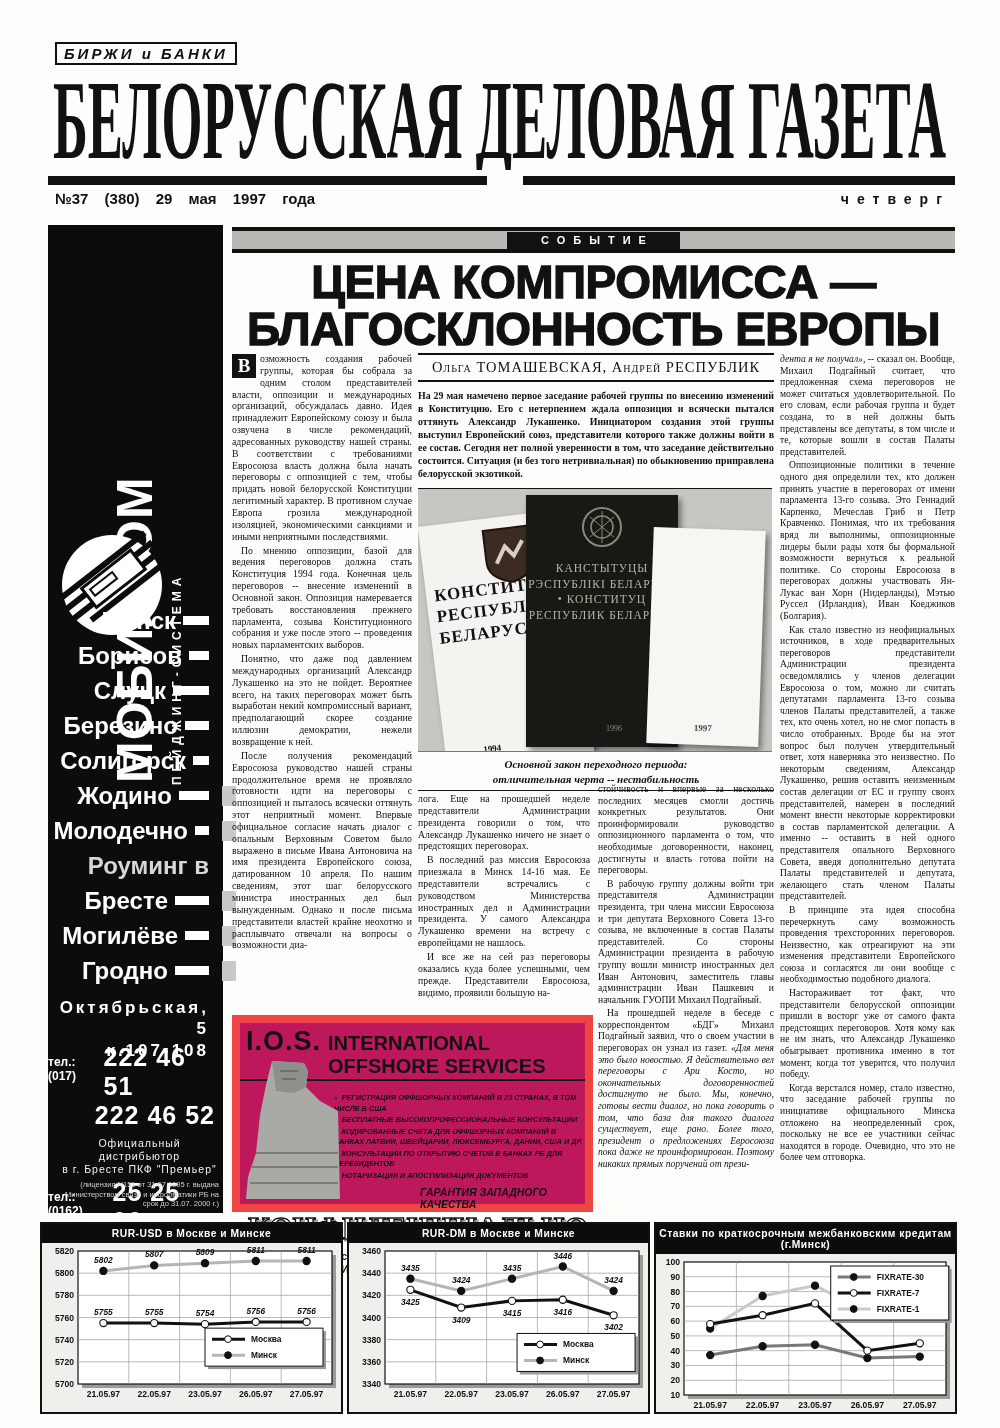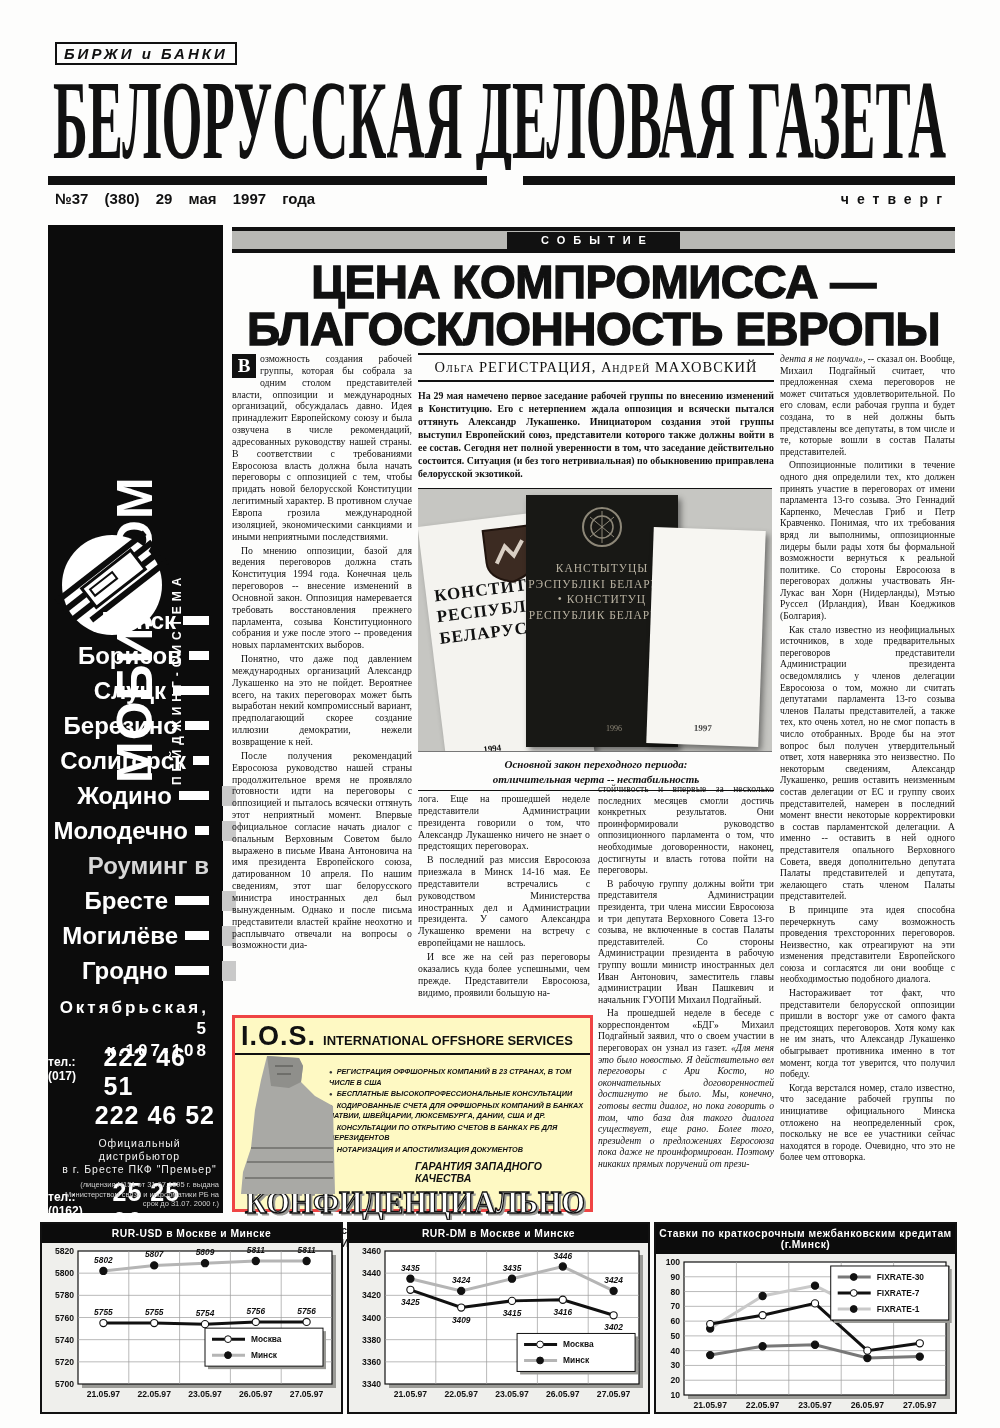--- a/index.html
+++ b/index.html
@@ -77,25 +77,25 @@
   .book-1996{left:108px;top:6px;width:152px;height:242px;background:#181815;color:#b9b2a2;
              text-align:center;padding-top:10px;}
   .b96-lines{font-size:11.5px;line-height:1.35;letter-spacing:1px;margin-top:8px;}
   .b96-year{position:absolute;bottom:14px;left:12px;width:100%;font-size:8px;color:#8d8778;}
   .book-1997{left:232px;top:40px;width:112px;height:216px;background:#f7f6f2;transform:rotate(2deg);}
   .b97-year{position:absolute;bottom:12px;left:0;width:100%;text-align:center;font-size:9px;font-weight:bold;color:#444;}
   .shield{position:absolute;left:62px;top:10px;}
   .caption{text-align:center;font-style:italic;font-weight:bold;font-size:11px;line-height:1.3;margin-top:5px;}
   .cap-rule{border-top:1.5px solid #111;margin-top:4px;}
   
-  .ios{position:absolute;left:232px;top:1015px;width:361px;height:197px;border:3px solid #ef4444;
-       background:#fef9c3;font-family:"Liberation Sans",sans-serif;box-sizing:border-box;}
+  .ios{position:absolute;left:232px;top:1015px;width:361px;height:197px;border:8px solid #ef4444;
+       background:#be185d;font-family:"Liberation Sans",sans-serif;box-sizing:border-box;}
   .ios-head{display:flex;align-items:baseline;padding:3px 6px 1px 6px;border-bottom:2px solid #111;}
   .ios-head .big{font-weight:bold;font-size:27px;letter-spacing:1px;margin-right:7px;}
-  .ios-head .rest{font-weight:bold;font-size:13px;letter-spacing:0px;}
+  .ios-head .rest{font-weight:bold;font-size:20px;letter-spacing:0px;}
   .sphinx{position:absolute;left:2px;top:34px;}
   .ios-bullets{margin:12px 2px 0 94px;list-style:none;padding:0;}
   .ios-bullets li{font-weight:bold;font-style:italic;font-size:7.3px;line-height:1.45;margin-bottom:1px;}
   .ios-bullets li::before{content:"●";font-size:6px;margin-right:4px;color:#333;}
   .guarantee{margin:4px 0 0 180px;font-weight:bold;font-style:italic;font-size:10.5px;}
   .konf{display:block;margin:2px auto 0 auto;width:352px;height:34px;}
   .ios-bottom{display:flex;align-items:flex-end;justify-content:space-between;padding:0 5px 3px 5px;}
   .riga{font-weight:bold;font-size:10px;line-height:1.2;}
   .minsk-lbl{font-weight:bold;font-size:10.5px;line-height:1.3;}
   .ios-phones{display:grid;grid-template-columns:auto auto;column-gap:10px;font-weight:bold;font-size:12.5px;line-height:1.25;}
@@ -230,21 +230,21 @@
     </div>
 
     <div class="col col1">
       <p><span class="dropcap">В</span><span>озможность создания рабочей группы, которая бы собрала за одним столом представителей власти, оппозиции и международных организаций, обсуждалась давно. Идея принадлежит Европейскому союзу и была озвучена в числе рекомендаций, адресованных руководству нашей страны. В соответствии с требованиями Евросоюза власть должна была начать переговоры с оппозицией с тем, чтобы придать новой белорусской Конституции легитимный характер. В противном случае Европа грозила международной изоляцией, экономическими санкциями и иными неприятными последствиями.</span></p>
       <p>По мнению оппозиции, базой для ведения переговоров должна стать Конституция 1994 года. Конечная цель переговоров -- внесение изменений в Основной закон. Оппозиция намеревается требовать восстановления прежнего парламента, созыва Конституционного собрания и уже после этого -- проведения новых парламентских выборов.</p>
       <p>Понятно, что даже под давлением международных организаций Александр Лукашенко на это не пойдет. Вероятнее всего, на таких переговорах может быть выработан некий компромиссный вариант, предполагающий скорее создание иллюзии демократии, нежели возвращение к ней.</p>
       <p>После получения рекомендаций Евросоюза руководство нашей страны продолжительное время не проявляло готовности идти на переговоры с оппозицией и пыталось всячески оттянуть этот неприятный момент. Впервые официальное согласие начать диалог с опальным Верховным Советом было выражено в письме Ивана Антоновича на имя президента Европейского союза, датированном 10 апреля. По нашим сведениям, этот шаг белорусского министра иностранных дел был вынужденным. Однако и после письма представители властей крайне неохотно и расплывчато отвечали на вопросы о возможности диа-</p>
     </div>
 
     <div class="middle">
-      <div class="byline">Ольга РЕГИСТРАЦИЯ, Андрей МАХОВСКИЙ</div>
+      <div class="byline">Ольга ТОМАШЕВСКАЯ, Андрей РЕСПУБЛИК</div>
       <div class="lead">На 29 мая намечено первое заседание рабочей группы по внесению изменений в Конституцию. Его с нетерпением ждала оппозиция и всячески пытался оттянуть Александр Лукашенко. Инициатором создания этой группы выступил Европейский союз, представители которого также должны войти в ее состав. Сегодня нет полной уверенности в том, что заседание действительно состоится. Ситуация (и без того нетривиальная) по обыкновению приправлена белорусской экзотикой.</div>
       <div class="photo">
         <div class="book book-1994">
           <svg class="shield" width="52" height="58" viewBox="0 0 52 58">
             <path d="M2,2 H50 V34 Q50,50 26,56 Q2,50 2,34 Z" fill="#3c2b22" stroke="#20140e" stroke-width="2"></path>
             <path d="M12,36 L22,20 L30,30 L40,16" stroke="#d9cfc4" stroke-width="4" fill="none"></path>
           </svg>
           <div class="b94-lines">КОНСТИТУ РЕСПУБЛИ БЕЛАРУС</div>
           <div class="b94-year">1994</div>
         </div>

